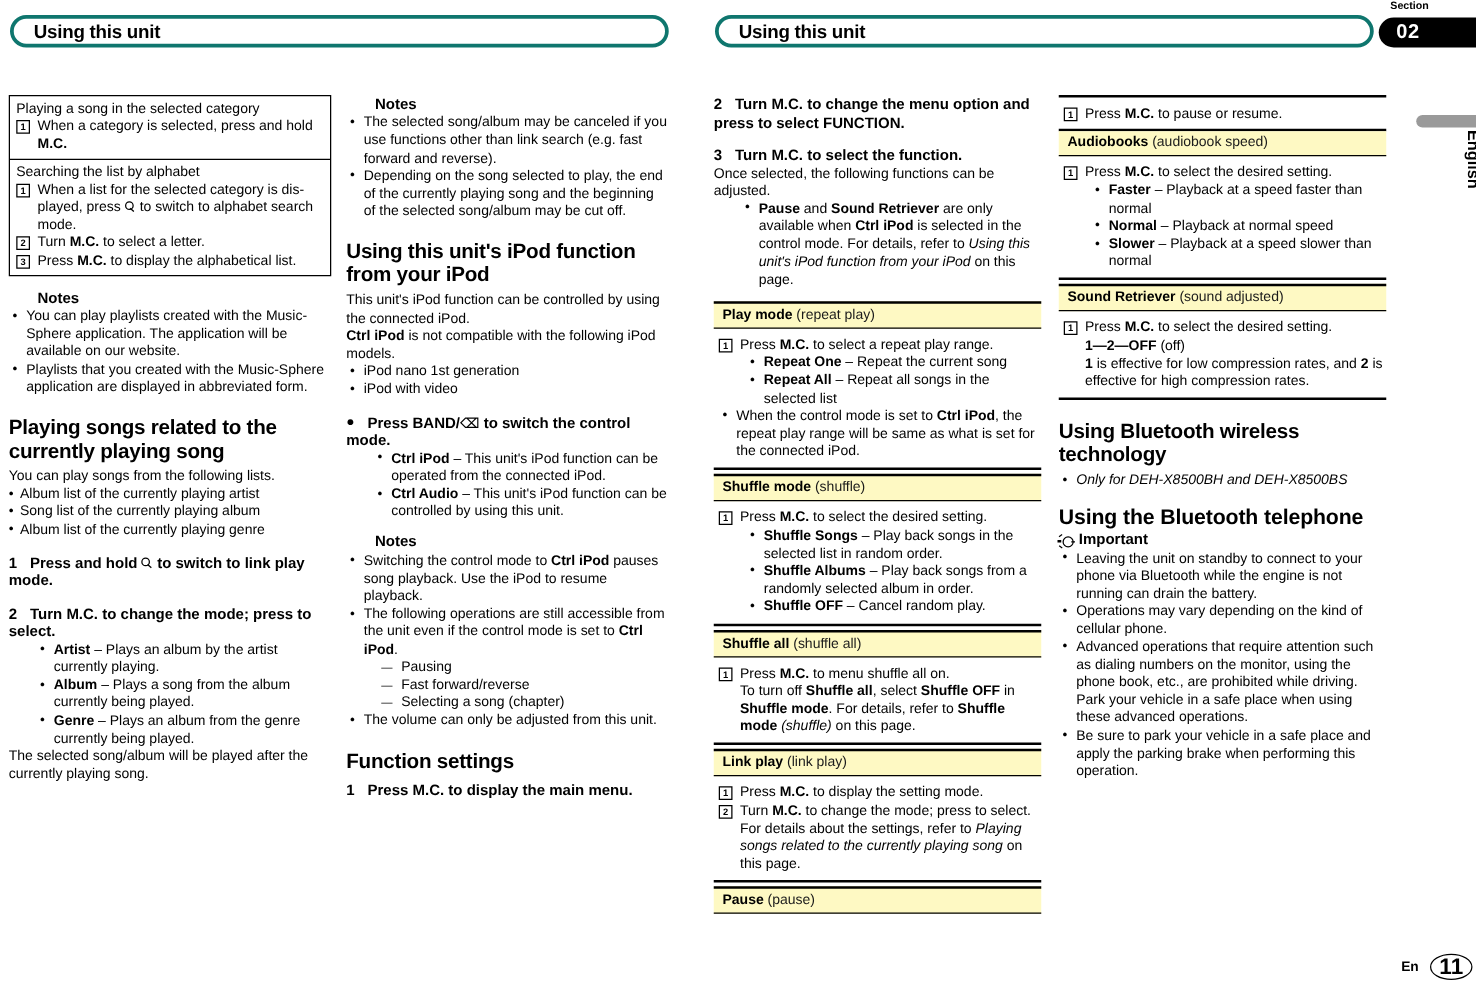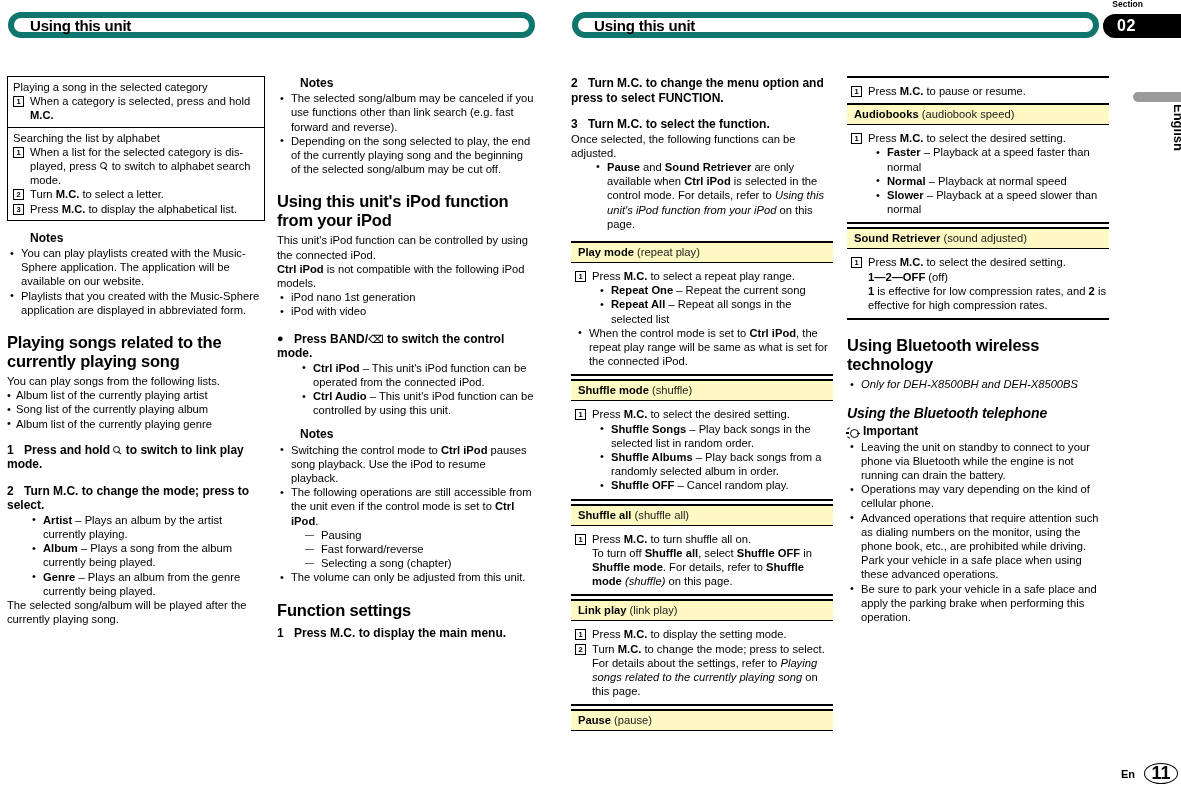--- a/index.html
+++ b/index.html
@@ -11,21 +11,21 @@
     color:#000;
     position:relative;
     overflow:hidden;
     -webkit-font-smoothing:antialiased;
   }
   .page{position:absolute;left:0;top:0;width:1181px;height:796px;}
 
   
   .head-pill{
     position:absolute;height:26px;
-    border:6px solid #0f766e;border-radius:14px;
+    border:3px solid #0f766e;border-radius:14px;
     background:#fff;
     display:flex;align-items:center;
     box-sizing:border-box;
   }
   .head-pill .t{
     font-size:15px;font-weight:bold;letter-spacing:-0.2px;
     padding-left:16px;line-height:1;
   }
   #head-left{left:8px;top:12px;width:527px;}
   #head-right{left:572px;top:12px;width:527px;}
@@ -63,22 +63,22 @@
   #col1{left:7px;}
   #col2{left:277px;}
   #col3{left:571px;}
   #col4{left:847px;}
   #col3,#col4{width:262px;}
   .h2{
     font-size:16.5px;font-weight:bold;line-height:19px;
     margin:16px 0 3px 0;letter-spacing:-0.2px;
   }
   .h3{
-    font-size:14px;font-weight:bold;line-height:17px;
-    margin:14px 0 2px 0;letter-spacing:-0.1px;font-style:italic;
+    font-size:17px;font-weight:bold;line-height:17px;
+    margin:14px 0 2px 0;letter-spacing:-0.1px;
   }
   .notes-title{font-size:12px;font-weight:bold;margin:10px 0 1px 3px;padding-left:20px;}
   .step{
     font-size:12px;font-weight:bold;line-height:14.5px;
     margin:12px 0 0 0;
   }
   .step .n{display:inline-block;width:17px;}
   b{font-weight:bold;}
   i{font-style:italic;}
 
@@ -339,21 +339,21 @@
       </div>
     </div>
 
     <div class="fn" style="margin-top:3px">
       <div class="bar">
         <span class="lbl">Shuffle all</span>
         <span class="paren">(shuffle all)</span>
       </div>
       <div class="content rule-bot">
         <div class="numitem">
-          <span class="sq">1</span><span>Press </span><b>M.C.</b><span> to turn shuffle all on.</span>
+          <span class="sq">1</span><span>Press </span><b>M.C.</b><span> to menu shuffle all on.</span>
           <div><span>To turn off </span><b>Shuffle all</b><span>, select </span><b>Shuffle OFF</b><span> in </span><b>Shuffle mode</b><span>. For details, refer to </span><b>Shuffle mode</b><i> (shuffle)</i><span> on this page.</span></div>
         </div>
       </div>
     </div>
 
     <div class="fn" style="margin-top:3px">
       <div class="bar">
         <span class="lbl">Link play</span>
         <span class="paren">(link play)</span>
       </div>

